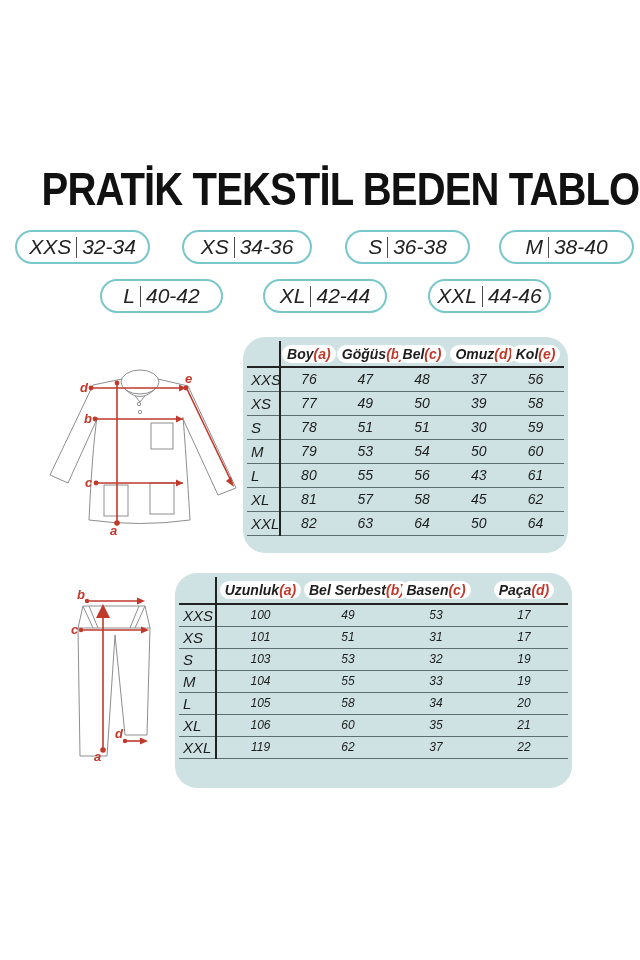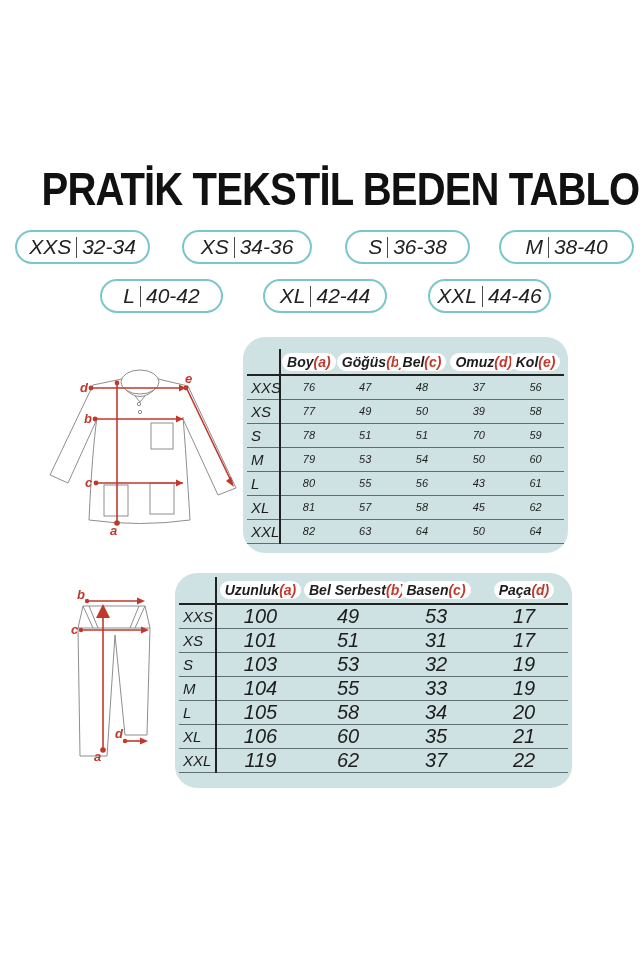--- a/index.html
+++ b/index.html
@@ -30,37 +30,37 @@
   .p6{left:263px;top:279px;width:124px;}
   .p7{left:428px;top:279px;width:123px;}
   
   .panel{position:absolute;background:#cfe2e3;border-radius:22px;}
   .panel-top{left:243px;top:337px;width:325px;height:216px;}
   .panel-bottom{left:175px;top:573px;width:397px;height:215px;}
   table.meas{
     position:absolute;border-collapse:collapse;table-layout:fixed;
     font-style:italic;
   }
-  .panel-top table.meas{left:4px;top:12px;width:317px;}
+  .panel-top table.meas{left:4px;top:4px;width:317px;}
   .panel-bottom table.meas{left:4px;top:4px;width:389px;}
   table.meas th,table.meas td{
     padding:0;border-bottom:1px solid #5d6e71;text-align:center;vertical-align:middle;
     font-weight:normal;
   }
   table.meas thead th{border-bottom:2px solid #222;}
   table.meas th:first-child{border-right:2px solid #222;}
   .panel-top  thead tr{height:26px;}
   .panel-top  tbody tr{height:24px;}
   .panel-bottom thead tr{height:27px;}
   .panel-bottom tbody tr{height:22px;}
   .panel-top  col.c-label{width:33px;}
   .panel-bottom col.c-label{width:37px;}
   table.meas th.rlabel{text-align:left;padding-left:4px;font-size:15px;color:#1d1d1d;}
-  .panel-top  td{font-size:11px;}
-  .panel-bottom td{font-size:20px;}
+  .panel-top  td{font-size:14px;}
+  .panel-bottom td{font-size:12px;}
   .hpill{
     display:inline-block;background:#fff;border-radius:10px;
     padding:1px 5px;font-size:14px;font-weight:700;white-space:nowrap;
   }
   .hpill .hk{color:#c0392b;}
   
   .diagram{position:absolute;}
   .jacket-svg{left:38px;top:353px;}
   .pants-svg{left:15px;top:578px;}
   .gline{fill:none;stroke:#8e8e8e;stroke-width:1;}
@@ -195,21 +195,21 @@
             <td>49</td>
             <td>50</td>
             <td>39</td>
             <td>58</td>
           </tr>
           <tr>
             <th class="rlabel">S</th>
             <td>78</td>
             <td>51</td>
             <td>51</td>
-            <td>70</td>
+            <td>30</td>
             <td>59</td>
           </tr>
           <tr>
             <th class="rlabel">M</th>
             <td>79</td>
             <td>53</td>
             <td>54</td>
             <td>50</td>
             <td>60</td>
           </tr>

